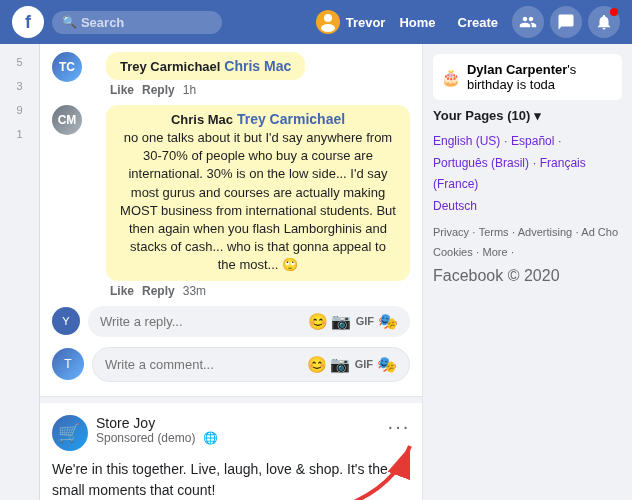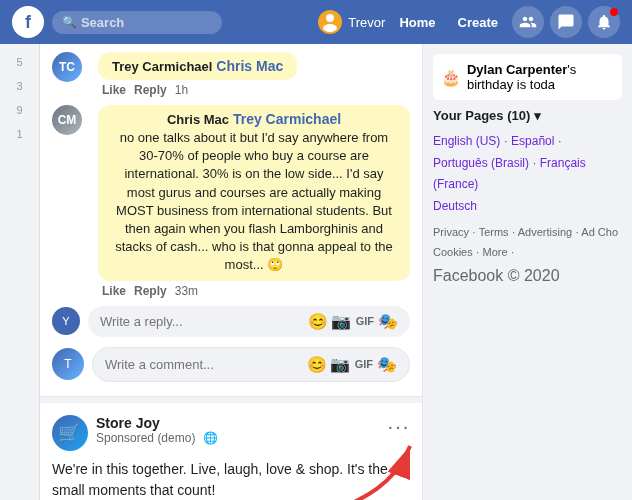--- a/index.html
+++ b/index.html
@@ -23,41 +23,41 @@
       display: flex;
       align-items: center;
       padding: 4px 10px;
       margin-left: 8px;
       width: 170px;
     }
     .search-bar input { background: transparent; border: none; outline: none; color: white; font-size: 13px; width: 130px; font-weight: bold; }
     .search-bar input::placeholder { color: rgba(255,255,255,0.7); }
     .search-icon { color: white; font-size: 12px; margin-right: 4px; }
     .navbar-right { margin-left: auto; display: flex; align-items: center; gap: 6px; }
-    .nav-user { display: flex; align-items: center; gap: 6px; color: white; font-size: 13px; font-weight: 400; }
+    .nav-user { display: flex; align-items: center; gap: 6px; color: white; font-size: 13px; font-weight: 700; }
     .nav-user-avatar { width: 24px; height: 24px; border-radius: 50%; background: #f5a623; overflow: hidden; display: flex; align-items: center; justify-content: center; font-size: 11px; color: white; }
     .nav-link { color: white; font-size: 13px; font-weight: 600; cursor: pointer; padding: 4px 8px; border-radius: 4px; }
     .nav-icon-btn { width: 32px; height: 32px; border-radius: 50%; background: rgba(255,255,255,0.2); display: flex; align-items: center; justify-content: center; cursor: pointer; color: white; font-size: 15px; }
 
     
     .main-layout { display: flex; height: calc(500px - 44px); }
 
     
     .left-sidebar { width: 40px; background: #f0f2f5; border-right: 1px solid #ddd; display: flex; flex-direction: column; align-items: center; padding: 8px 0; gap: 4px; }
     .sidebar-num { font-size: 11px; color: #999; cursor: pointer; padding: 4px; }
 
     
     .feed { flex: 1; overflow-y: auto; padding: 0; background: #f0f2f5; }
     .feed::-webkit-scrollbar { width: 4px; }
     .feed::-webkit-scrollbar-thumb { background: #ccc; }
 
     
     .comment-section { background: white; padding: 8px 12px; border-bottom: 1px solid #e4e6eb; }
 
-    .comment-item { display: flex; gap: 16px; margin-bottom: 8px; }
+    .comment-item { display: flex; gap: 24px; margin-bottom: 8px; }
     .comment-avatar { width: 30px; height: 30px; border-radius: 50%; flex-shrink: 0; overflow: hidden; }
     .avatar-trey { background: linear-gradient(135deg, #4267B2, #66b3ff); display: flex; align-items: center; justify-content: center; color: white; font-size: 12px; font-weight: bold; }
     .avatar-chris { background: linear-gradient(135deg, #6c757d, #adb5bd); display: flex; align-items: center; justify-content: center; color: white; font-size: 12px; font-weight: bold; }
     .comment-bubble { background: #fef9c3; border-radius: 12px; padding: 6px 14px; max-width: 340px; text-align: center; }
     .comment-author { font-weight: 600; font-size: 13px; color: #1c1e21; }
     .mention { color: #4267B2; font-weight: 600; }
     .comment-text { font-size: 13px; color: #1c1e21; line-height: 1.4; margin-top: 2px; }
     .comment-actions { display: flex; gap: 8px; margin-top: 3px; margin-left: 4px; font-size: 12px; color: #65676b; }
     .comment-action { cursor: pointer; font-weight: 600; }
     .comment-time { color: #65676b; }
@@ -73,21 +73,21 @@
     .comment-input-row { display: flex; gap: 8px; align-items: center; padding: 6px 0; }
     .comment-input-avatar { width: 32px; height: 32px; border-radius: 50%; background: linear-gradient(135deg, #4267B2, #66b3ff); display: flex; align-items: center; justify-content: center; color: white; font-size: 12px; flex-shrink: 0; }
     .comment-input-box { flex: 1; background: #f0f2f5; border-radius: 18px; padding: 7px 12px; display: flex; align-items: center; gap: 6px; border: 1px solid #e4e6eb; }
     .comment-input-box input { flex: 1; background: transparent; border: none; outline: none; font-size: 13px; color: #65676b; }
 
     
     .sponsored-post { background: white; margin-top: 6px; padding: 12px; border-bottom: 1px solid #e4e6eb; position: relative; }
     .post-header { display: flex; align-items: flex-start; gap: 8px; margin-bottom: 8px; }
     .post-page-icon { width: 36px; height: 36px; border-radius: 50%; background: linear-gradient(135deg, #4267B2, #1da1f2); display: flex; align-items: center; justify-content: center; color: white; font-size: 18px; }
     .post-page-info { flex: 1; }
-    .post-page-name { font-weight: 700; font-size: 14px; color: #1c1e21; }
+    .post-page-name { font-weight: 400; font-size: 14px; color: #1c1e21; }
     .post-sponsored { font-size: 12px; color: #65676b; display: flex; align-items: center; gap: 8px; }
     .post-more { margin-left: auto; color: #65676b; font-size: 20px; cursor: pointer; display: flex; align-items: center; gap: 8px; }
     .three-dots { letter-spacing: 1px; }
     .post-text { font-size: 14px; color: #1c1e21; line-height: 1.5; margin-bottom: 10px; }
 
     
     .right-sidebar { width: 210px; background: #f0f2f5; padding: 10px; overflow-y: auto; border-left: 1px solid #e4e6eb; }
     .birthday-notice { background: white; border-radius: 6px; padding: 8px; margin-bottom: 8px; font-size: 13px; display: flex; align-items: center; gap: 6px; }
     .birthday-icon { font-size: 16px; }
     .pages-section { font-size: 13px; margin-bottom: 8px; }

